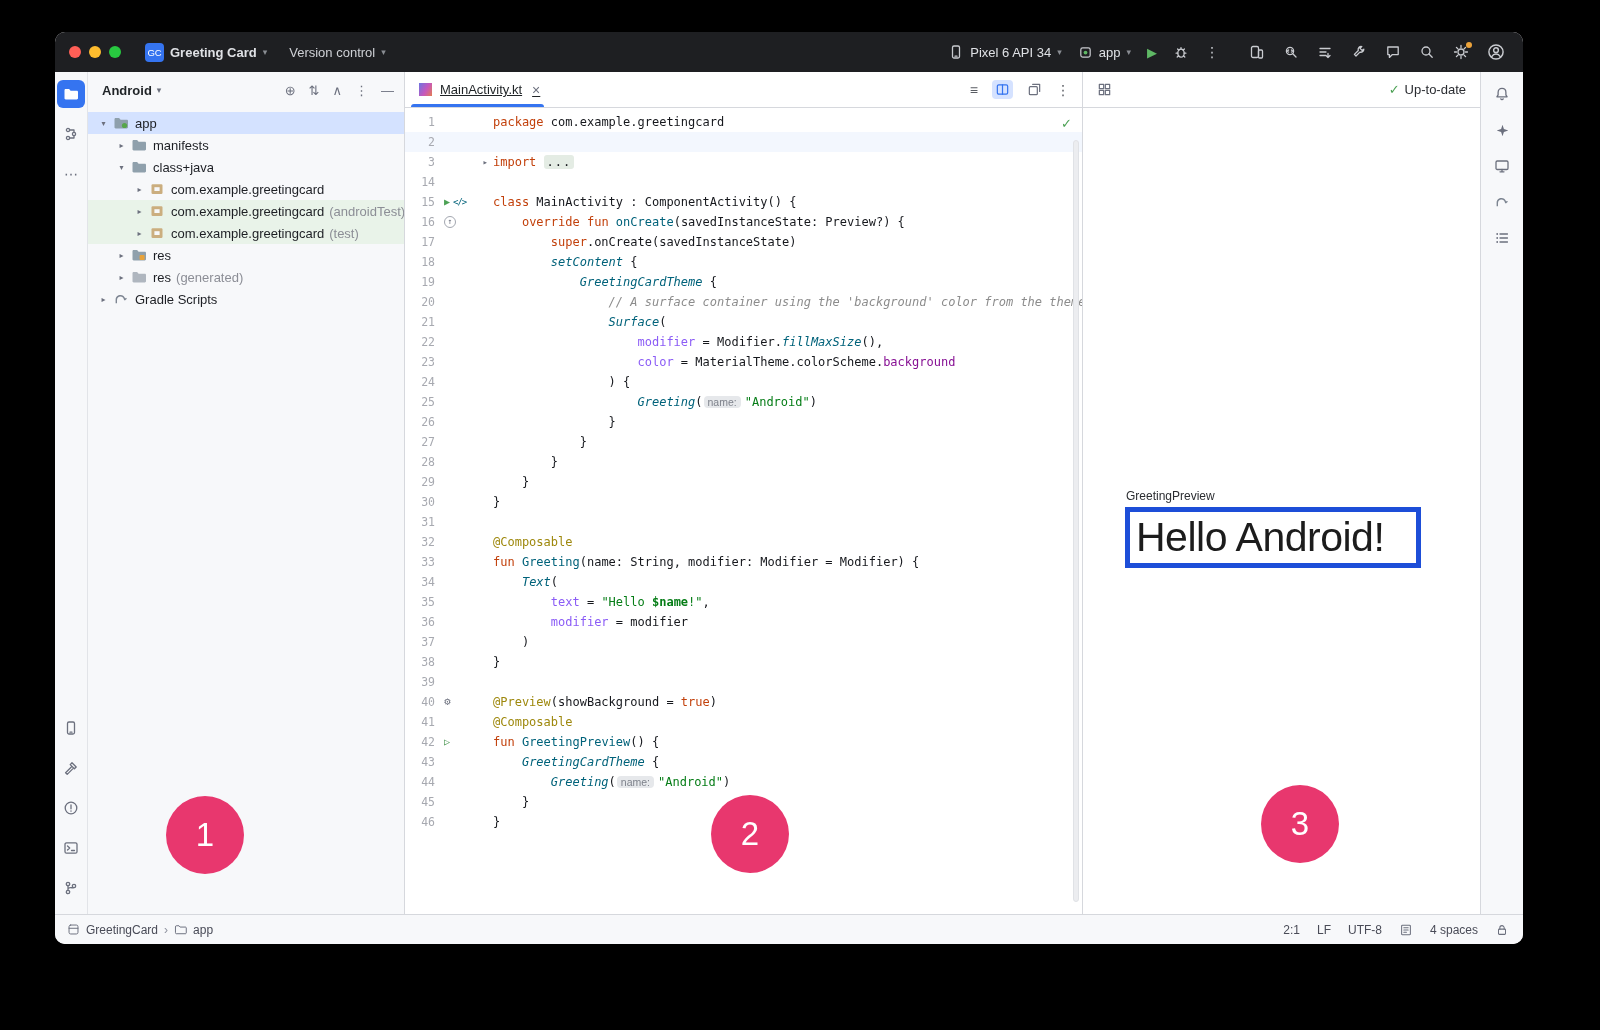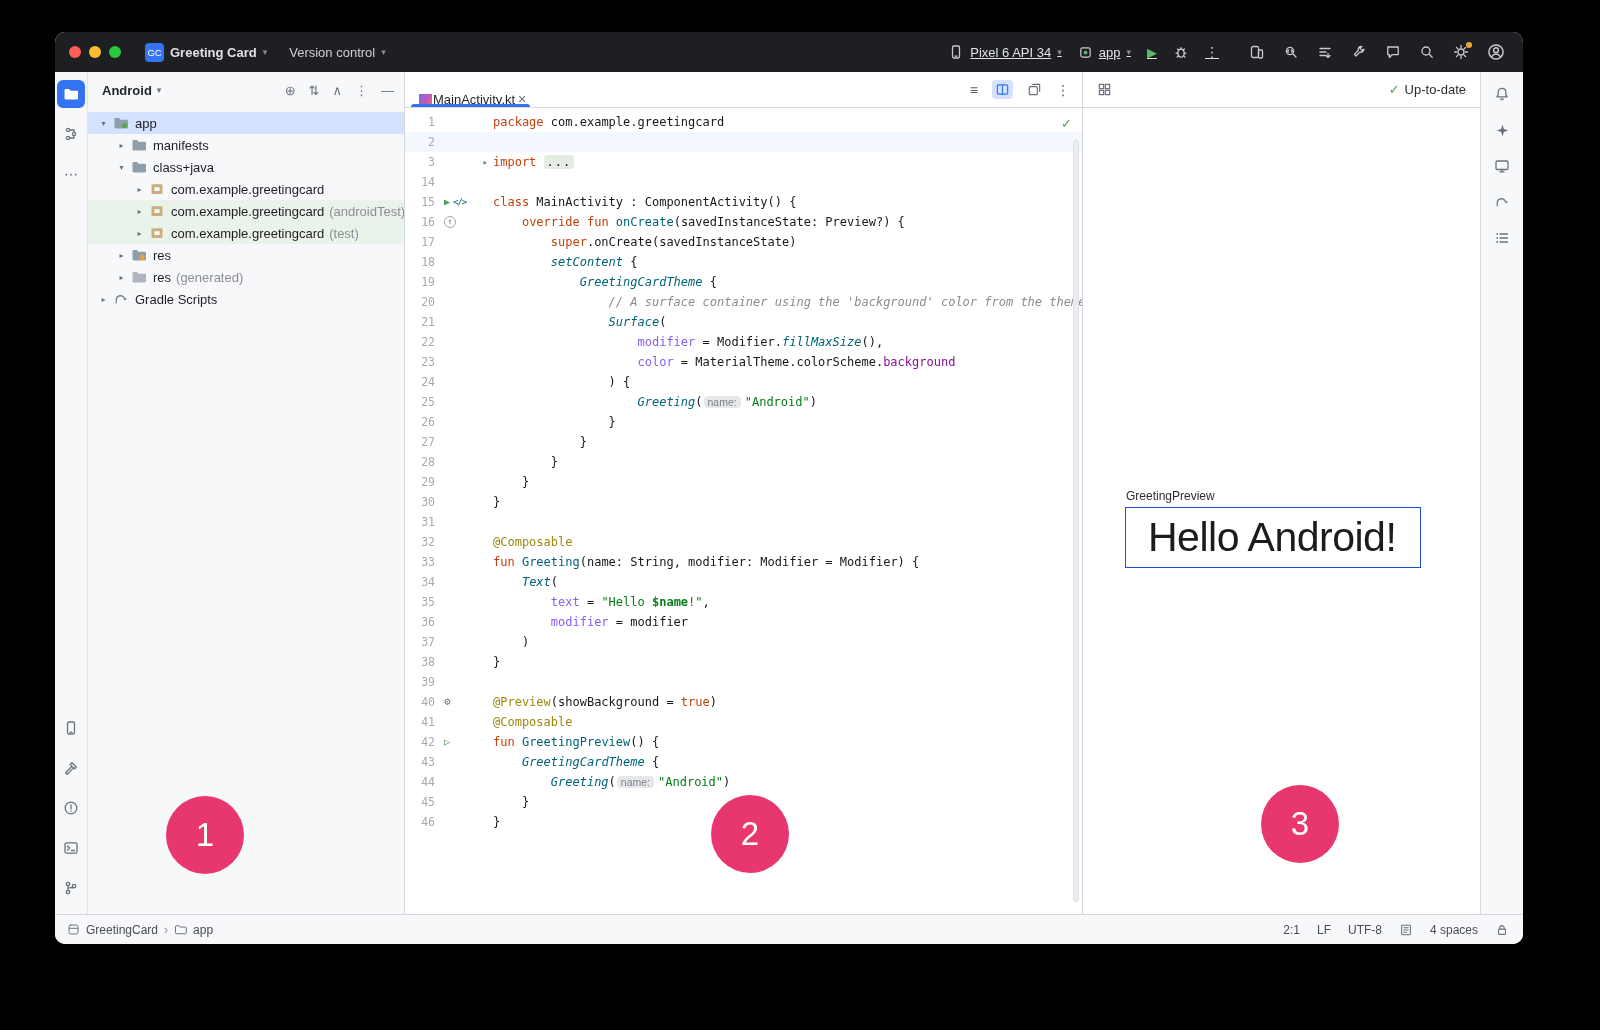--- a/index.html
+++ b/index.html
@@ -12,21 +12,21 @@
   .titlebar { height:40px; background:#1E1F22; display:flex; align-items:center; padding:0 14px; color:#DFE1E5; font-size:13px; }
   .traffic { display:flex; gap:8px; margin-right:24px; }
   .light { width:12px; height:12px; border-radius:50%; }
   .tl-red{background:#FF5F57;} .tl-yellow{background:#FEBC2E;} .tl-green{background:#28C840;}
   .tb-group { display:flex; align-items:center; gap:6px; margin-right:22px; white-space:nowrap; }
   .gc-badge { width:19px; height:19px; border-radius:4px; background:#3574F0; color:#fff; font-size:9.5px; font-weight:normal;
               display:flex; align-items:center; justify-content:center; }
   .project-name { font-weight:600; }
   .tb-chev { color:#8A8D93; font-size:9px; line-height:1; }
   .vcs-label { color:#CFD1D6; }
-  .tb-run-cluster { margin-left:auto; display:flex; align-items:center; gap:16px;text-decoration:underline; }
+  .tb-run-cluster { margin-left:auto; display:flex; align-items:center; gap:16px; }
   .tb-icon-cluster { display:flex; align-items:center; gap:18px; margin-left:30px; padding-right:4px; }
   .tb-svg { stroke:#C9CBD0; fill:none; stroke-width:1.3; stroke-linecap:round; stroke-linejoin:round; }
   .play-glyph { color:#5FB865; font-size:13px; }
   .settings-wrap { position:relative; display:inline-flex; }
   .settings-dot { position:absolute; top:-2px; right:-3px; width:6px; height:6px; border-radius:50%; background:#ECA33B; }
 
   
   .main { position:absolute; top:40px; left:0; right:0; bottom:30px; display:flex; }
   .statusbar { position:absolute; left:0; right:0; bottom:0; height:30px; background:#F7F8FA; border-top:1px solid #D6D8DD;
                display:flex; align-items:center; padding:0 14px 0 12px; font-size:12px; color:#494B57; }
@@ -51,21 +51,21 @@
   .tree-row.sel { background:#D4E2FF; }
   .tree-row.hl-green { background:#E9F3E9; }
   .tree-chevron { width:15px; text-align:center; font-size:8px; color:#6C707E; flex:none; }
   .tree-icon { width:16px; height:16px; margin:0 6px 0 2px; flex:none; }
   .tree-icon svg { width:16px; height:16px; display:block; }
   .tree-suffix { color:#8C8E96; margin-left:5px; }
 
   
   .editor-pane { flex:1; background:#fff; position:relative; display:flex; flex-direction:column; min-width:0; }
   .tabbar { height:36px; border-bottom:1px solid #D6D8DD; display:flex; align-items:center; background:#fff; flex:none; }
-  .tab { height:100%; display:flex; align-items:flex-end; gap:1px; padding:0 10px 0 14px; font-size:13px; color:#1F2326; position:relative;text-decoration:underline; }
+  .tab { height:100%; display:flex; align-items:center; gap:8px; padding:0 10px 0 14px; font-size:13px; color:#1F2326; position:relative;text-decoration:underline; }
   .tab::after { content:""; position:absolute; left:6px; right:6px; bottom:0; height:3px; background:#3574F0; border-radius:3px 3px 0 0; }
   .kotlin-icon { width:13px; height:13px; background:linear-gradient(120deg,#6D74E1 0%,#C757BC 55%,#E37D52 100%); }
   .tab-close { color:#6C707E; font-size:14px; margin-left:2px; }
   .tabbar-right { margin-left:auto; display:flex; align-items:center; gap:14px; padding-right:12px; color:#5A5D63; font-size:14px; }
   .split-active { background:#D5E2FF; border-radius:4px; padding:2px 3px; display:inline-flex; }
 
   .editor-body { position:relative; flex:1; overflow:hidden; padding-top:4px; }
   .code-line { display:flex; height:20px; line-height:20px; font-family:"DejaVu Sans Mono","Liberation Mono",monospace; font-size:12px; }
   .code-line.caret-line { background:#F3F7FE; }
   .ln { width:30px; text-align:right; color:#A7A9B0; font-size:11.5px; flex:none; }
@@ -96,22 +96,22 @@
   .inspect-check { position:absolute; top:8px; right:10px; color:#4CA154; font-size:13px; }
   .scroll-thumb { position:absolute; top:32px; bottom:12px; right:3px; width:6px; background:#ECEDF0; border:1px solid #E0E2E6; border-radius:3px; }
 
   
   .preview-pane { width:398px; background:#fff; border-left:1px solid #D6D8DD; display:flex; flex-direction:column; }
   .preview-header { height:36px; border-bottom:1px solid #D6D8DD; display:flex; align-items:center; padding:0 14px; flex:none; }
   .preview-status { margin-left:auto; display:flex; align-items:center; gap:5px; font-size:13px; color:#2A2C31; }
   .preview-check { color:#4CA154; font-size:13px; }
   .preview-body { position:relative; flex:1; }
   .preview-label { position:absolute; left:43px; top:381px; font-size:12px; color:#2B2D31; }
-  .preview-box { position:absolute; left:42px; top:399px; width:296px; height:61px; border:1px solid #1d4ed8; background:#fff;
-                 display:flex; align-items:center; padding-left:22px; font-size:41px; color:#1C1C1C; letter-spacing:-0.5px; white-space:nowrap; overflow:hidden; }
+  .preview-box { position:absolute; left:42px; top:399px; width:296px; height:61px; border:5px solid #1d4ed8; background:#fff;
+                 display:flex; align-items:center; padding-left:6px; font-size:41px; color:#1C1C1C; letter-spacing:-0.5px; white-space:nowrap; overflow:hidden; }
 
   
   .sb-left { display:flex; align-items:center; gap:6px; }
   .sb-sep { color:#9094A0; font-size:12px; }
   .sb-right { margin-left:auto; display:flex; align-items:center; gap:17px; }
   .sb-svg { stroke:#6C707E; fill:none; stroke-width:1.2; stroke-linecap:round; stroke-linejoin:round; }
 
   
   .marker { position:absolute; width:78px; height:78px; border-radius:50%; background:#E8376E; color:#fff;
             display:flex; align-items:center; justify-content:center; font-size:33px; z-index:50; }

